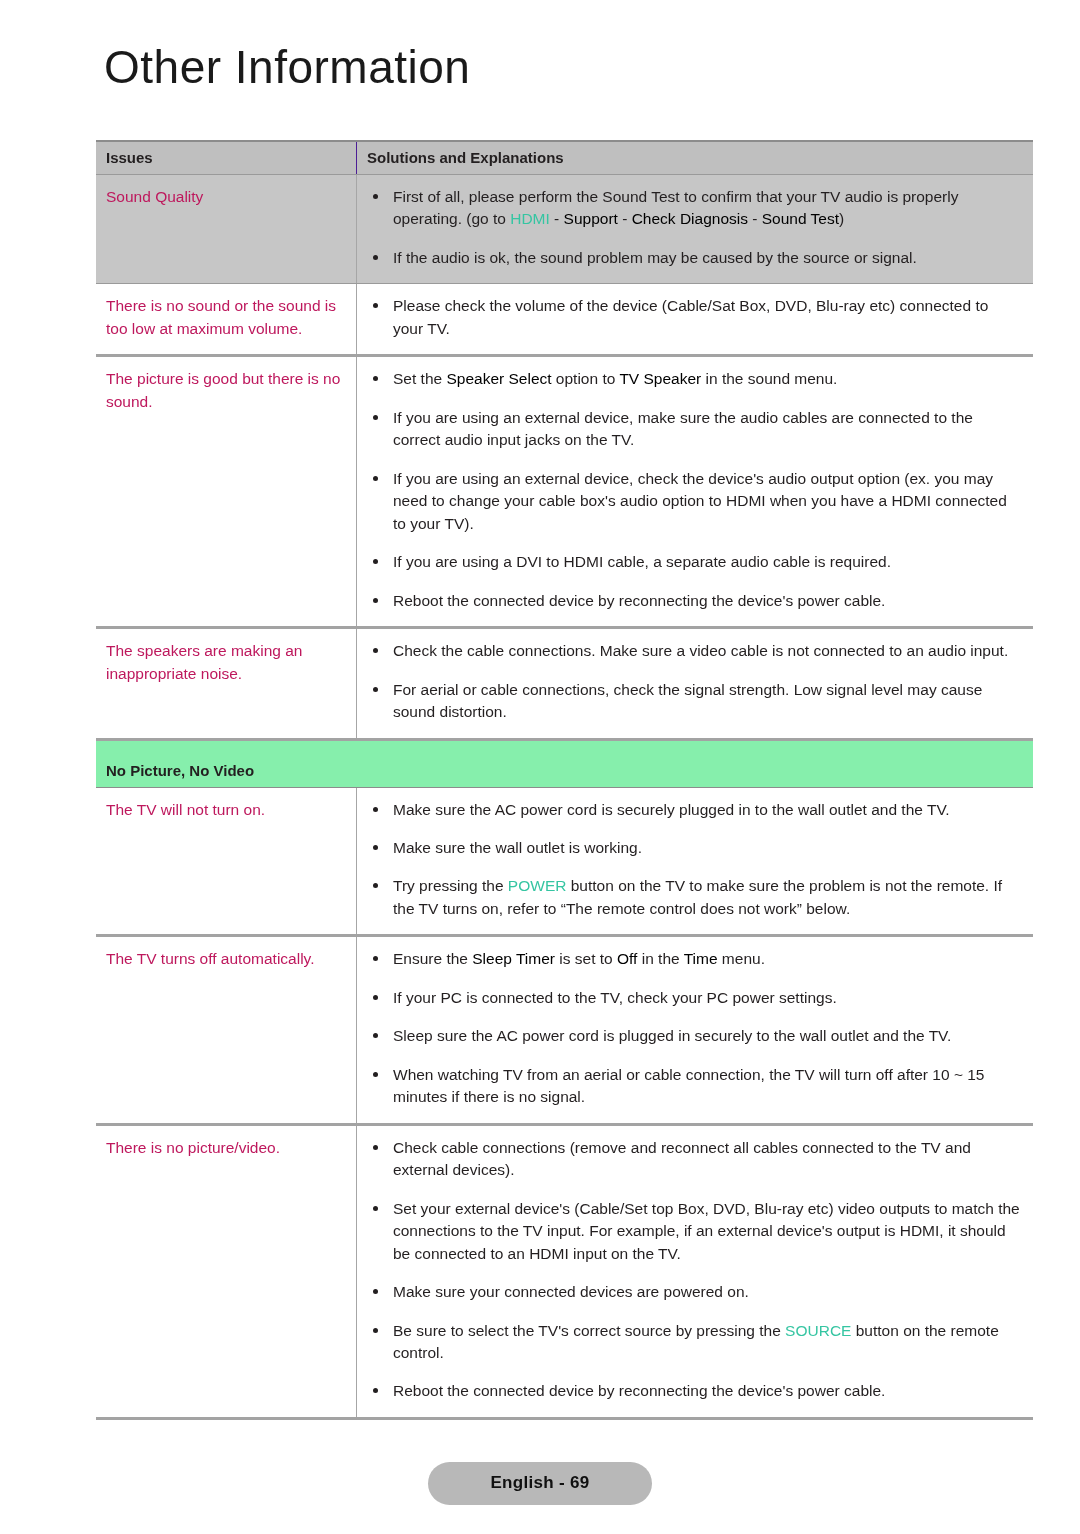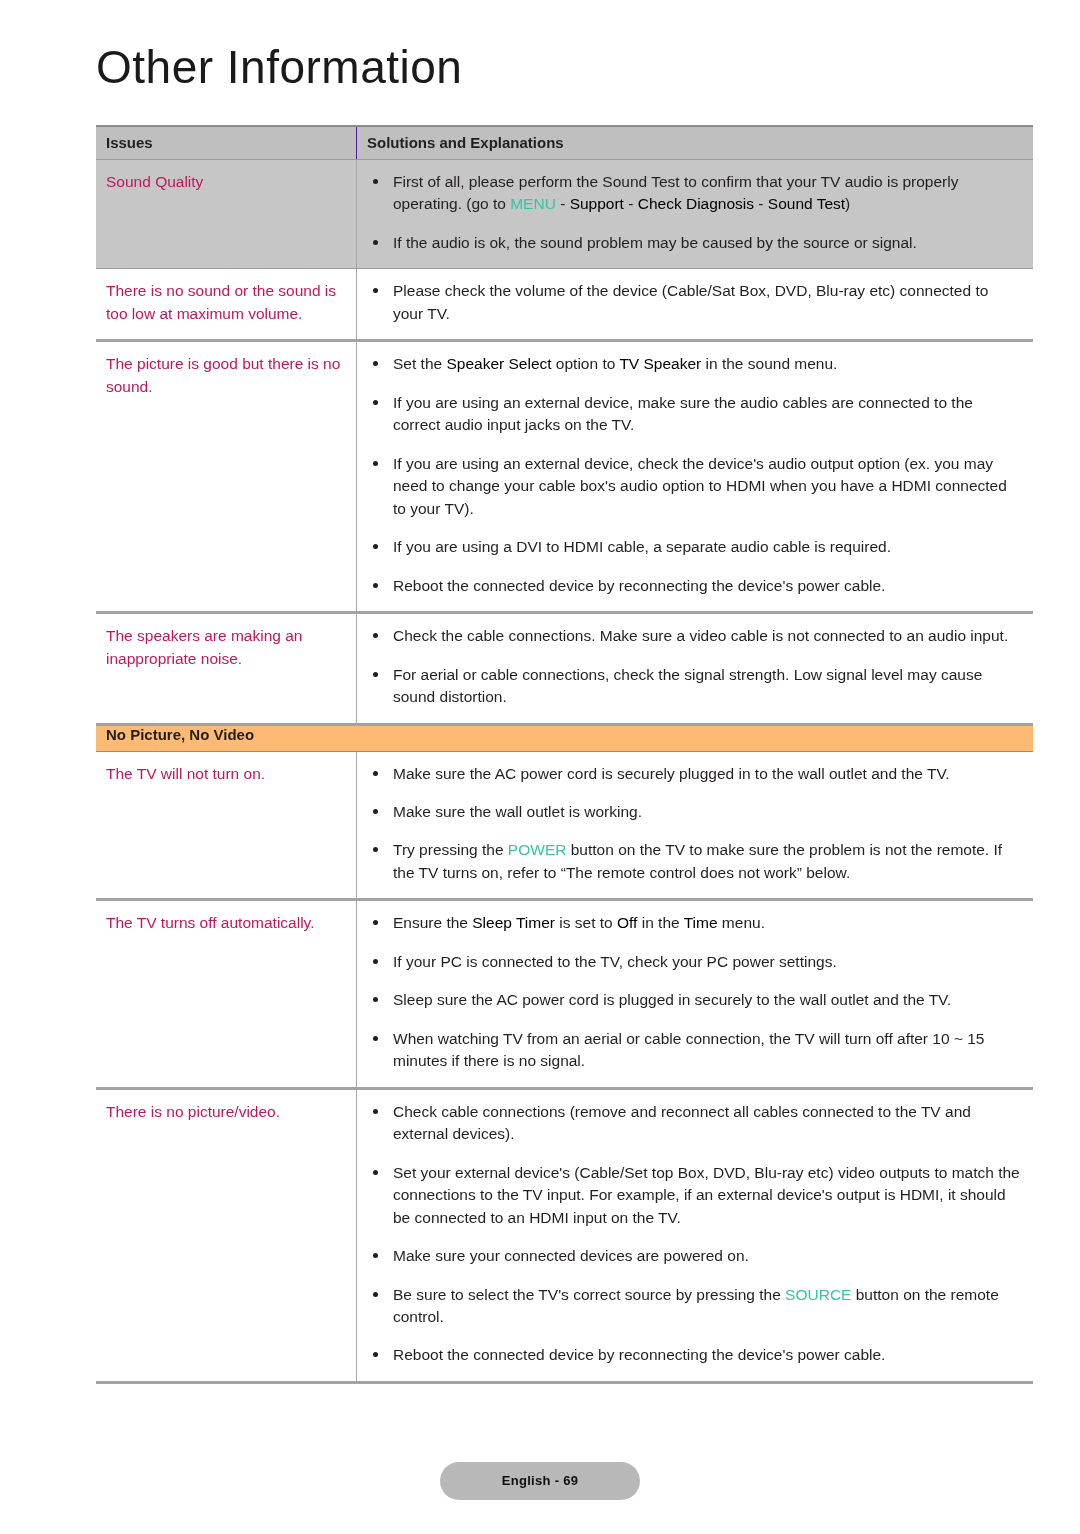--- a/index.html
+++ b/index.html
@@ -18,36 +18,36 @@
   .page {
     position: absolute;
     left: 0; top: 0;
     width: 1080px;
     height: 1534px;
   }
 
   
   .chapter-title {
     position: absolute;
-    left: 96px;
+    left: 104px;
     top: 44px;
     font-size: 46px;
     font-weight: 300;
     letter-spacing: 0.5px;
     color: #1a1a1a;
     line-height: 1;
     font-stretch: condensed;
     font-family: "Liberation Sans", sans-serif;
   }
 
   
   .tbl {
     position: absolute;
     left: 96px;
-    top: 125px;
+    top: 140px;
     width: 896px;
     border-collapse: collapse;
     table-layout: fixed;
   }
   .tbl td, .tbl th {
     vertical-align: top;
     padding: 0;
     margin: 0;
   }
   .col-issue { width: 240px; }
@@ -57,26 +57,26 @@
     background: #bfbfbf;
     border-top: 2px solid #8c8c8c;
     border-bottom: 1px solid #9a9a9a;
     font-weight: bold;
     font-size: 15px;
     padding: 7px 10px 8px 10px;
   }
   .hdr-row td.col-sol { border-left: 1px solid #4c1d95; }
 
   .section-row td {
-    background: #fdba74;
+    background: #86efac;
     border-top: 3px solid #4d7c0f;
     border-bottom: 1px solid #8c8c8c;
     font-weight: bold;
     font-size: 15px;
-    padding: 0 10px 8px 10px;
+    padding: 21px 10px 8px 10px;
   }
 
   .body-row > td {
     border-bottom: 3px solid #a3a3a3;
     font-size: 15.5px;
     line-height: 1.45;
   }
   .body-row > td.col-issue {
     padding: 11px 10px 12px 10px;
   }
@@ -124,21 +124,21 @@
     left: 0;
     top: 1462px;
     width: 1080px;
     text-align: center;
   }
   .page-pill {
     display: inline-block;
     background: #b8b8b8;
     color: #101010;
     font-weight: bold;
-    font-size: 13px;
+    font-size: 17px;
     border-radius: 22px;
     padding: 11px 62px 12px 62px;
     letter-spacing: 0.3px;
   }
 </style>
 </head>
 <body>
 
 <div class="page">
 
@@ -149,21 +149,21 @@
       <tr class="hdr-row">
         <td class="col-issue">Issues</td>
         <td class="col-sol">Solutions and Explanations</td>
       </tr>
     <tr class="body-row shaded">
           <td class="col-issue">
             <span class="issue-text">Sound Quality</span>
           </td>
           <td class="col-sol">
             <ul class="bullets">
-              <li><span>First of all, please perform the Sound Test to confirm that your TV audio is properly operating. (go to </span><span class="kw-green">MENU</span><span> - </span><span class="kw-blue">Support</span><span> - </span><span class="kw-blue">Check Diagnosis</span><span> - </span><span class="kw-blue">Sound Test</span><span>)</span></li>
+              <li><span>First of all, please perform the Sound Test to confirm that your TV audio is properly operating. (go to </span><span class="kw-green">HDMI</span><span> - </span><span class="kw-blue">Support</span><span> - </span><span class="kw-blue">Check Diagnosis</span><span> - </span><span class="kw-blue">Sound Test</span><span>)</span></li>
               <li><span>If the audio is ok, the sound problem may be caused by the source or signal.</span></li>
             </ul>
           </td>
         </tr>
         <tr class="body-row">
           <td class="col-issue">
             <span class="issue-text">There is no sound or the sound is too low at maximum volume.</span>
           </td>
           <td class="col-sol">
             <ul class="bullets">

